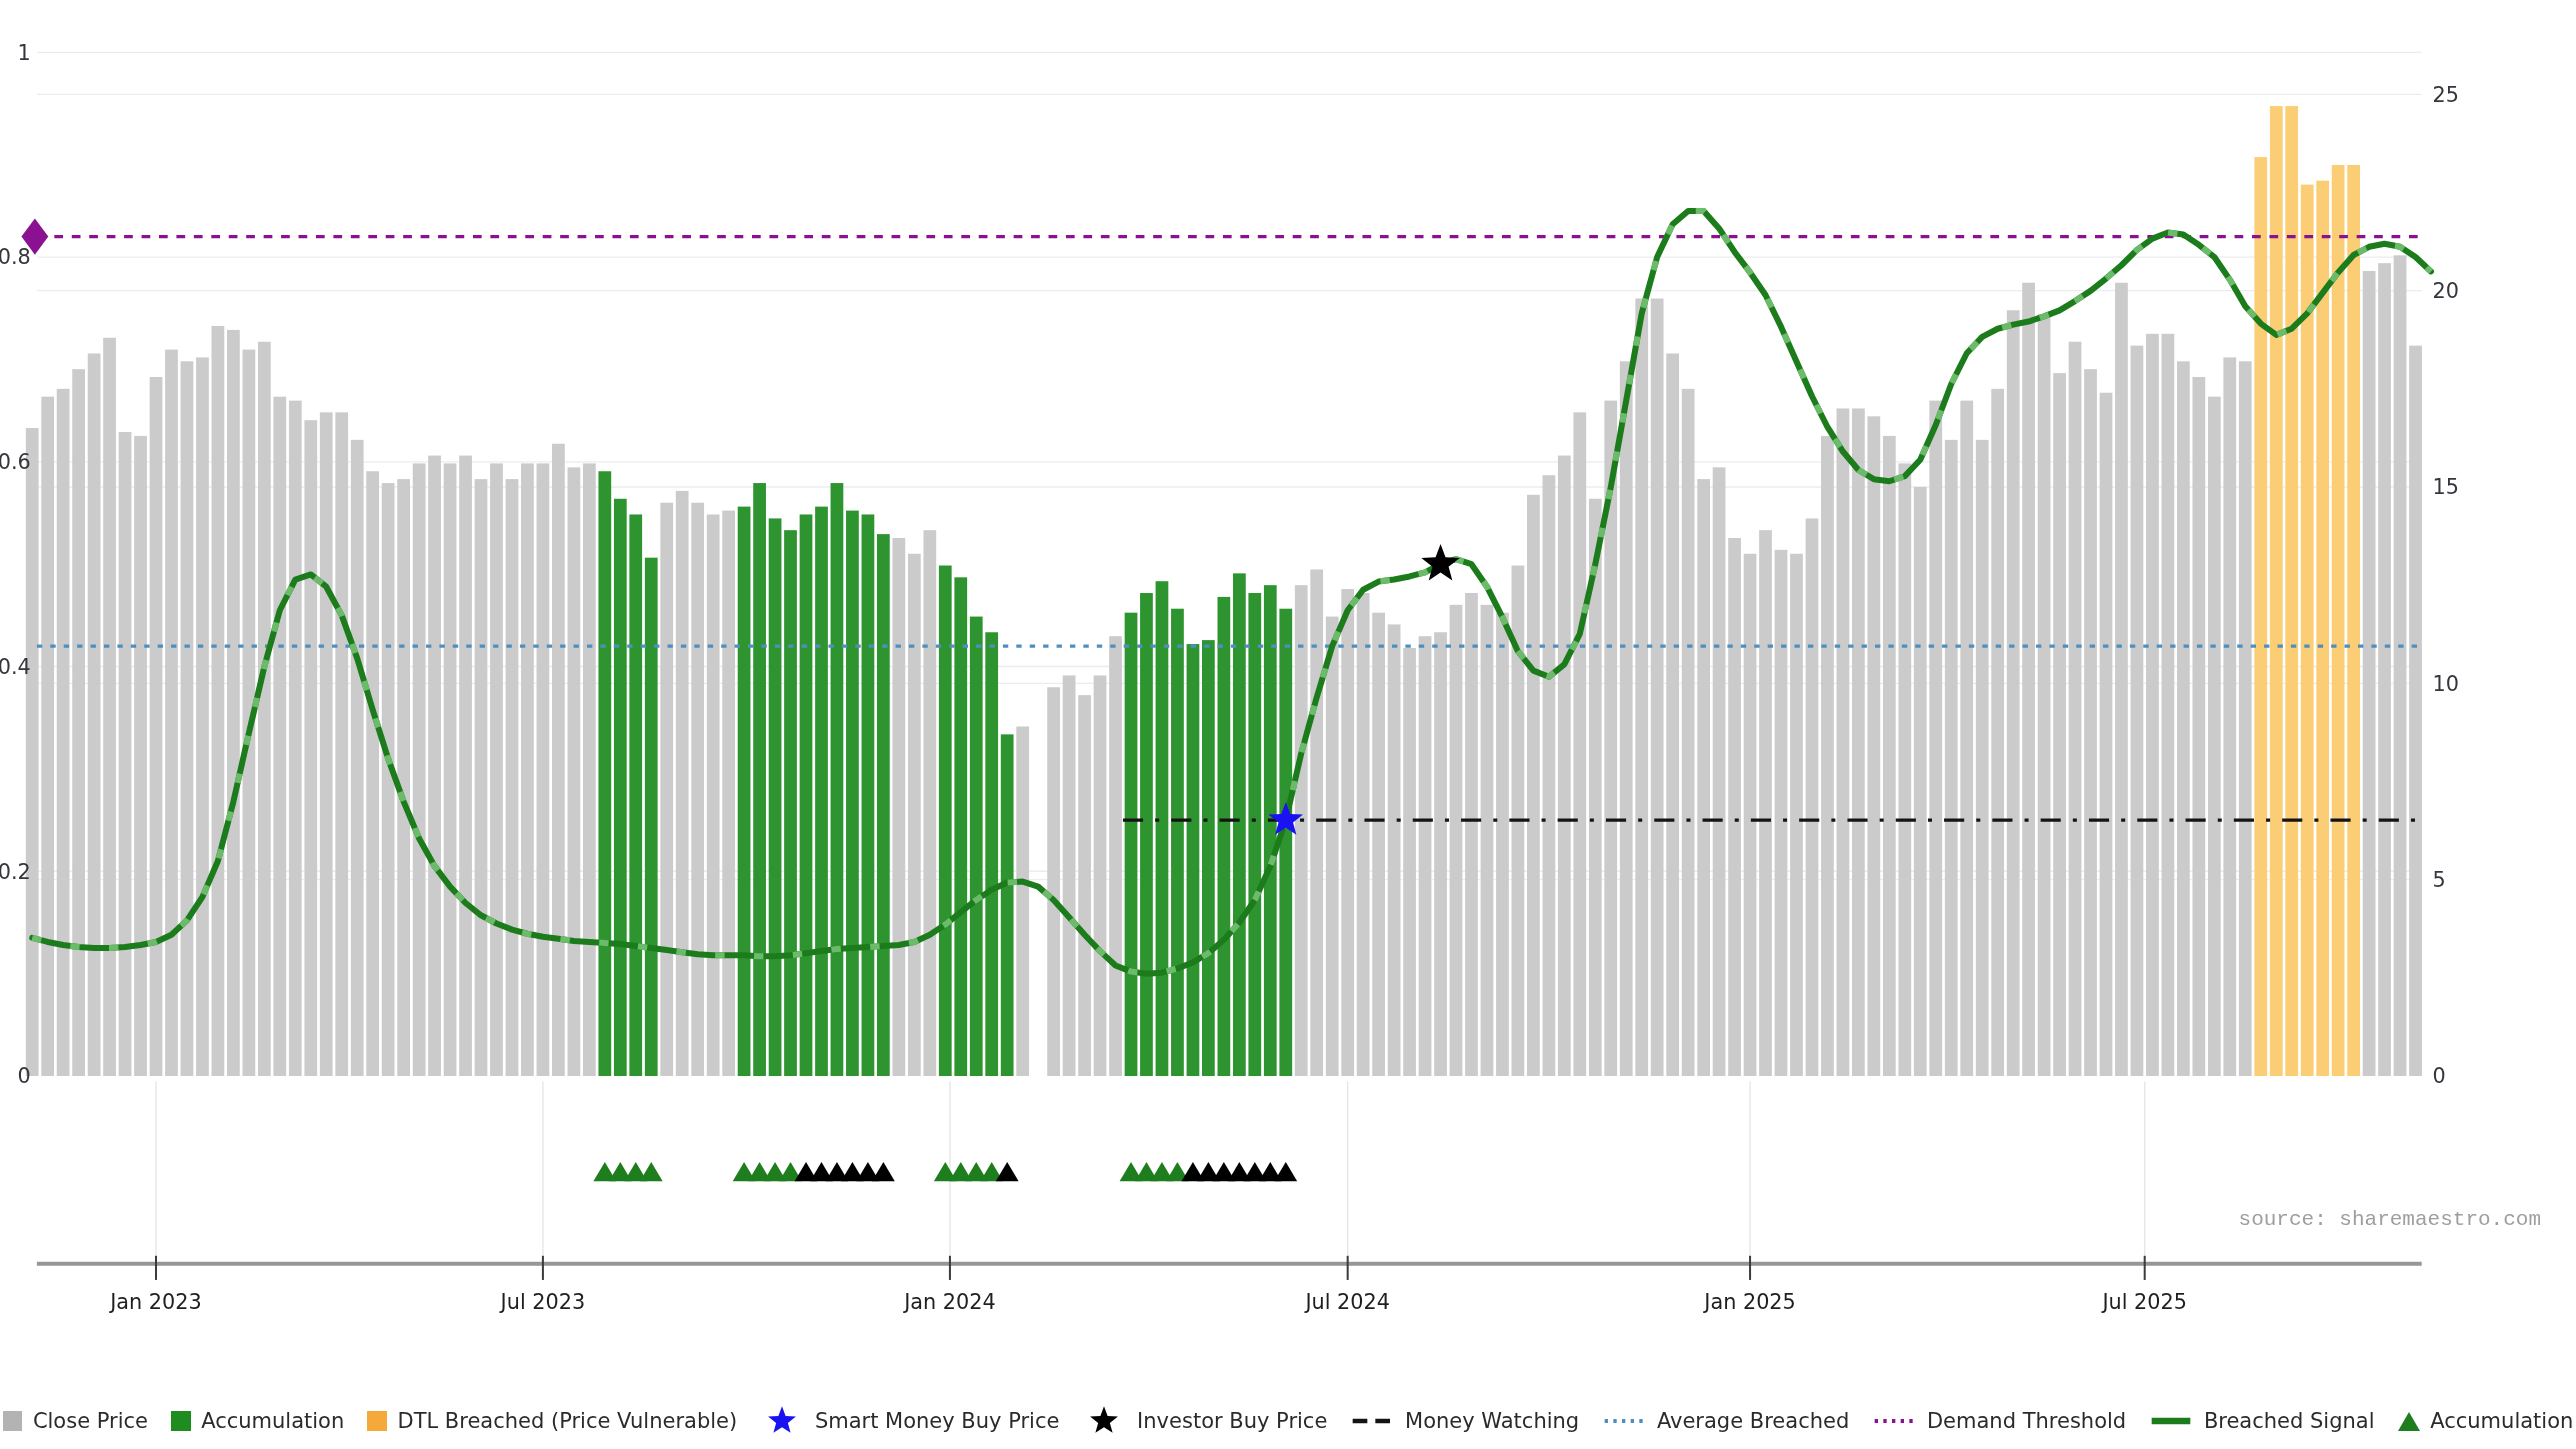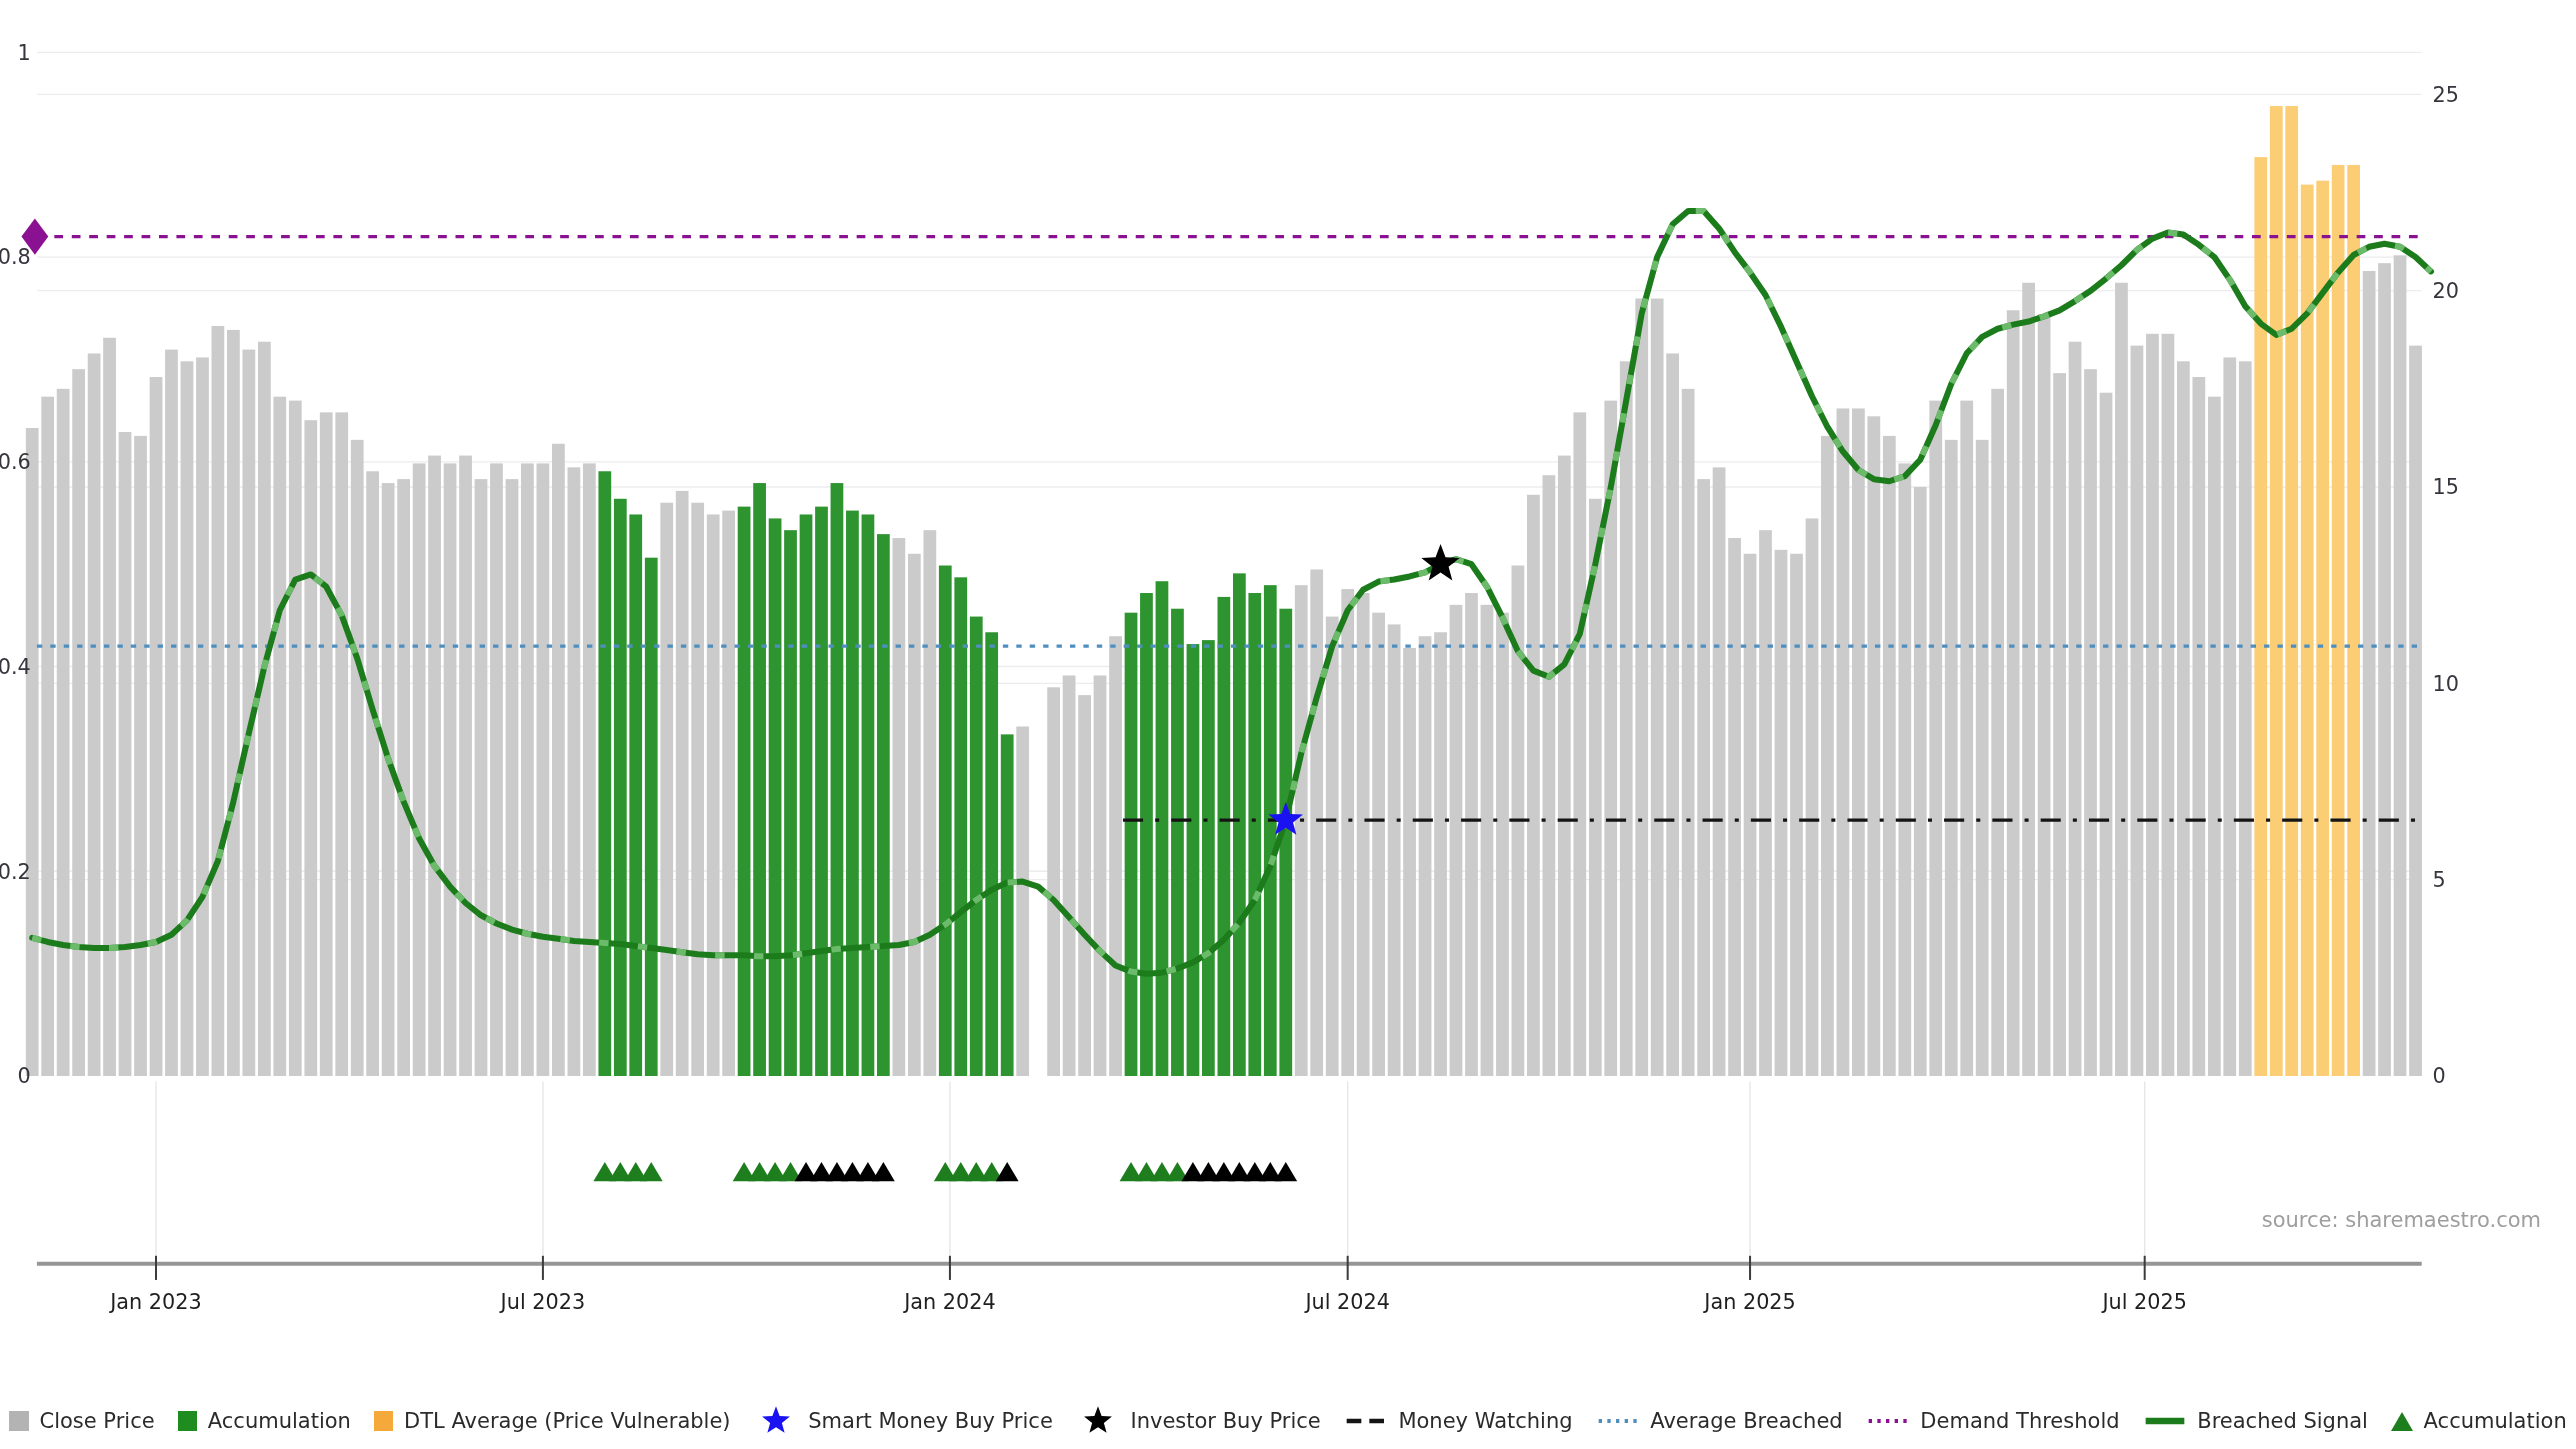--- a/index.html
+++ b/index.html
@@ -1,19 +1,19 @@
 <!DOCTYPE html>
 <html style="font-size:10.7px"><head>
 <meta charset="utf-8">
 <style>
   html,body{margin:0;padding:0;background:#ffffff;}
   body{font-family:"DejaVu Sans","Liberation Sans",sans-serif;}
   .stage{position:relative;width:2576px;height:1449px;background:#ffffff;overflow:hidden;}
   #chart-svg{position:absolute;left:0;top:0;}
-  .source{position:absolute;right:35px;top:1208px;font-size:21px;color:#9e9e9e;}
+  .source{position:absolute;right:35px;top:1208px;font-size:21px;color:#9e9e9e;font-family:Liberation Mono, monospace;}
   .legend{position:absolute;left:0;top:1405px;width:2576px;display:flex;justify-content:center;
           align-items:center;gap:23px;}
   .legend-item{display:flex;align-items:center;gap:10.7px;white-space:nowrap;}
   .legend-label{font-size:21px;color:#2b2b2b;}
   .sw-square{display:inline-block;width:19.5px;height:19.5px;}
   .sw-triangle{display:inline-block;width:0;height:0;border-left:11.4px solid transparent;
                border-right:11.4px solid transparent;border-bottom:19.5px solid #1e7e1e;}
   .sw-svg{display:block;}
 </style>
 </head>
@@ -260,21 +260,21 @@
       <div class="legend-item">
         <span class="sw-square" style="background: rgb(179, 179, 179);"></span>
         <span class="legend-label">Close Price</span>
       </div>
       <div class="legend-item">
         <span class="sw-square" style="background: rgb(30, 140, 30);"></span>
         <span class="legend-label">Accumulation</span>
       </div>
       <div class="legend-item">
         <span class="sw-square" style="background: rgb(245, 169, 59);"></span>
-        <span class="legend-label">DTL Average (Price Vulnerable)</span>
+        <span class="legend-label">DTL Breached (Price Vulnerable)</span>
       </div>
       <div class="legend-item">
         <svg width="44" height="32" class="sw-svg" viewBox="0 0 66 48">
           <polygon points="33.0,2.0 38.4,16.5 53.9,17.2 41.8,26.9 45.9,41.8 33.0,33.2 20.1,41.8 24.2,26.9 12.1,17.2 27.6,16.5" fill="#1b12f2"></polygon>
         </svg>
         <span class="legend-label">Smart Money Buy Price</span>
       </div>
       <div class="legend-item">
         <svg width="44" height="32" class="sw-svg" viewBox="0 0 66 48">
           <polygon points="33.0,2.0 38.4,16.5 53.9,17.2 41.8,26.9 45.9,41.8 33.0,33.2 20.1,41.8 24.2,26.9 12.1,17.2 27.6,16.5" fill="#000000"></polygon>

